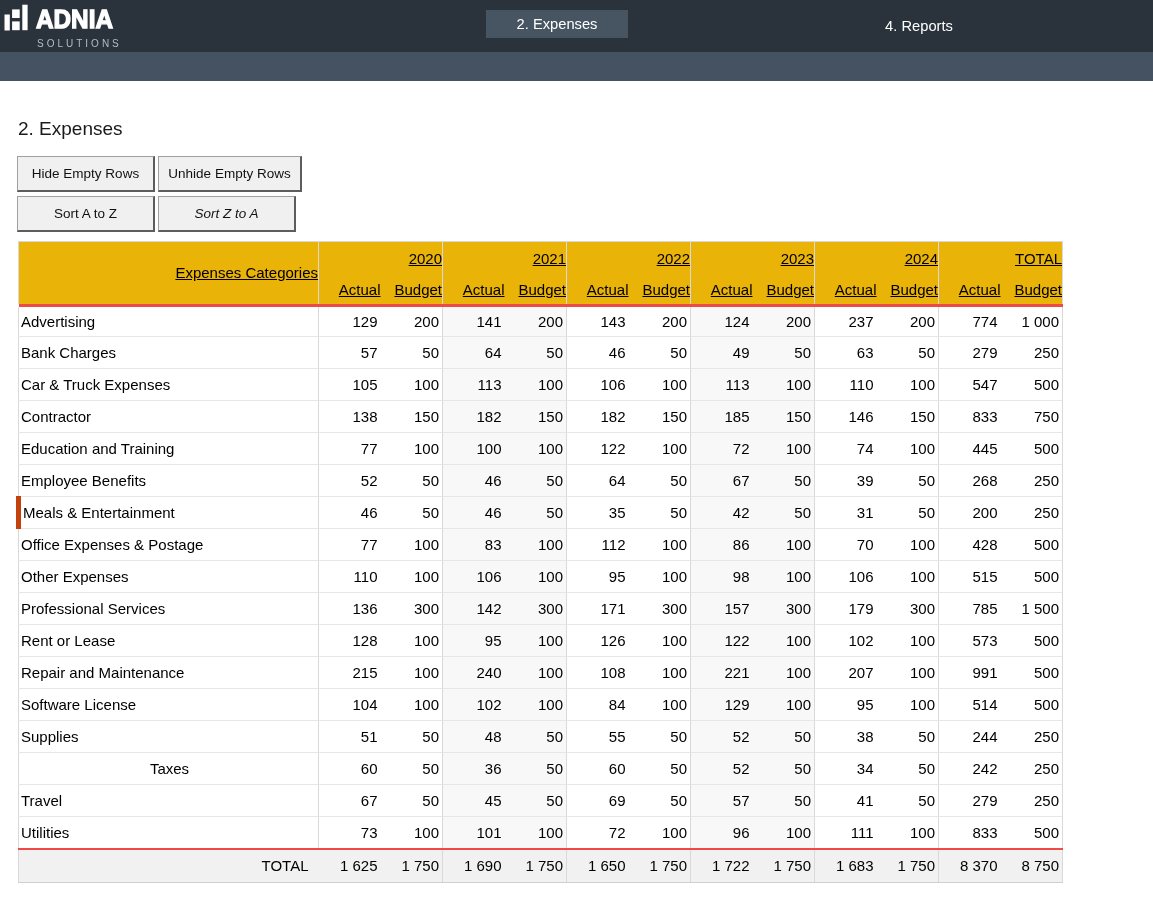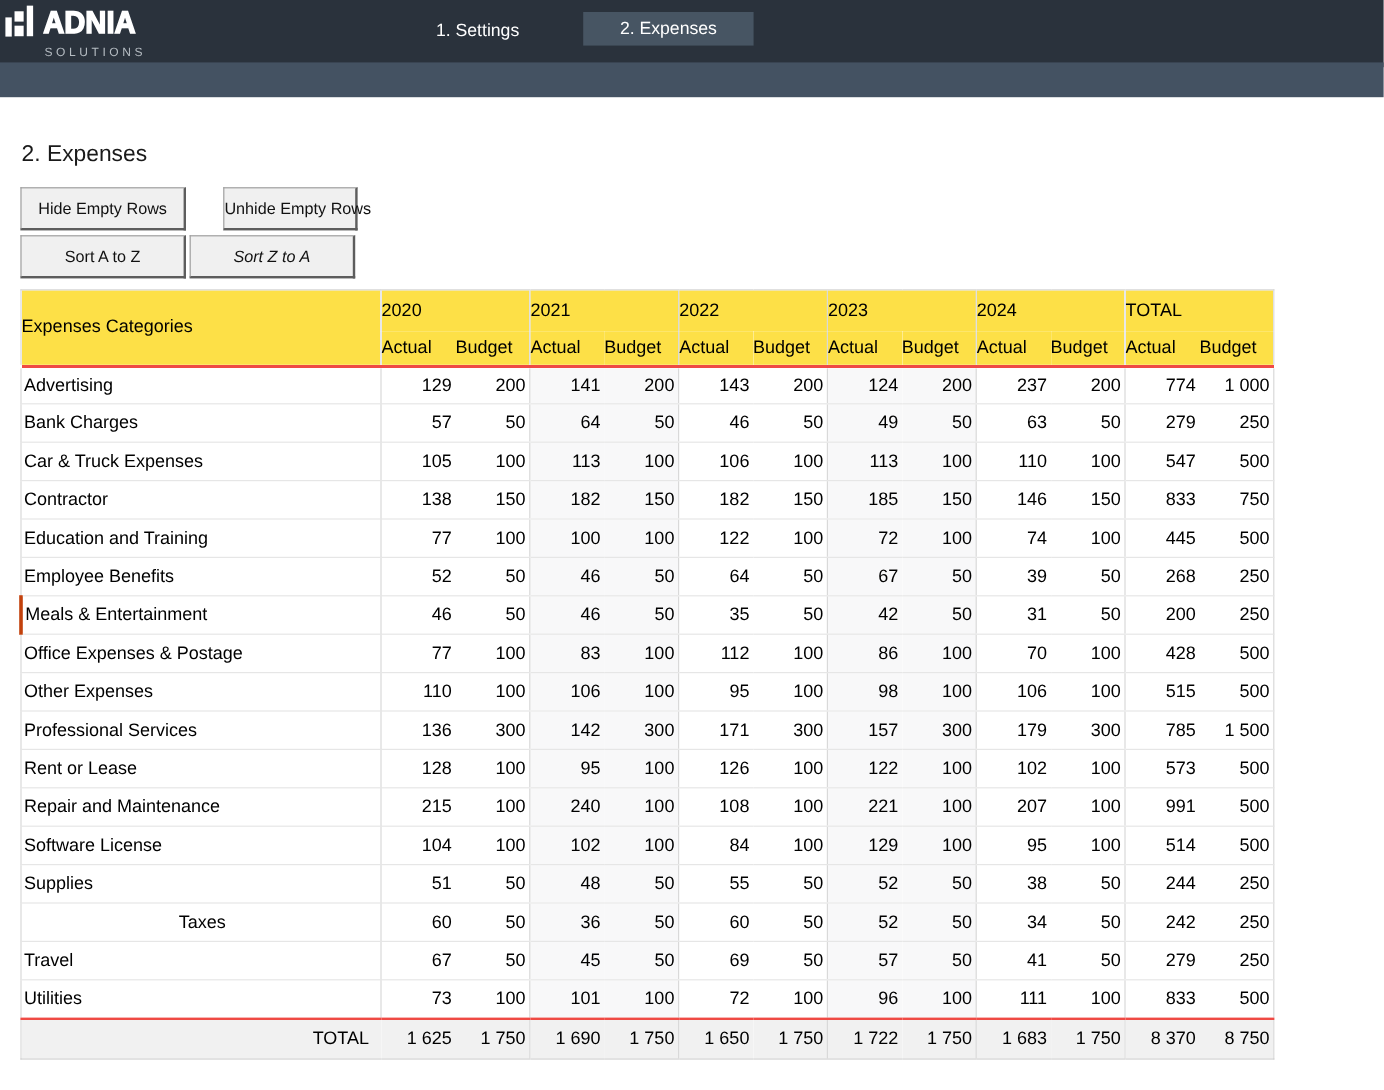--- a/index.html
+++ b/index.html
@@ -5,48 +5,48 @@
   html,body{margin:0;padding:0;}
   body{width:1153px;height:908px;background:#fff;font-family:"Liberation Sans",sans-serif;position:relative;overflow:hidden;}
   .nav{position:absolute;left:0;top:0;width:1153px;height:56px;background:#2a323c;}
   .strip{position:absolute;left:0;top:52px;width:1153px;height:29px;background:#445262;}
   .navitem{position:absolute;top:0;height:52px;line-height:52px;color:#fff;font-size:14.7px;text-align:center;}
   .tab{position:absolute;left:486px;top:10px;width:142px;height:28px;background:#475563;color:#fff;font-size:14.7px;text-align:center;line-height:28px;}
   .title{position:absolute;left:18px;top:118px;font-size:19px;color:#1a1a1a;}
   .btn{position:absolute;background:#f0f0f0;border:1px solid #a0a0a0;border-right:2px solid #5d5d5d;border-bottom:2px solid #5d5d5d;font-size:13.5px;color:#111;text-align:center;box-sizing:border-box;white-space:nowrap;}
   table{position:absolute;left:16px;top:241px;border-collapse:collapse;table-layout:fixed;width:1044px;font-size:15px;color:#000;}
   td,th{padding:0;margin:0;font-weight:normal;overflow:hidden;white-space:nowrap;}
-  .hdr{background:#fde047;text-align:left;}
+  .hdr{background:#eab308;text-align:right;text-decoration:underline;}
   th.cat{border-right:1px solid #d9d9d9;}
   .gb{border-left:1px solid #d9d9d9;}
   .num{text-align:right;padding-right:3px;}
   .catc{text-align:left;padding-left:2px;border-right:1px solid #d9d9d9;}
   tr.data{height:32px;}
   tr.data td{border-bottom:1px solid #e6e6e6;}
   .tint{background:#f8f8f9;}
   .totrow td{background:#f1f1f1;border-top:2px solid #ef4a44;border-bottom:1px solid #cfcfcf;height:32px;}
 </style>
 </head>
 <body>
 <div class="nav">
   <svg width="240" height="52" style="position:absolute;left:0;top:0">
     <rect x="4.5" y="14.5" width="5.3" height="16" fill="#fff"></rect>
     <rect x="12.1" y="9.4" width="7.6" height="8.6" fill="#fff"></rect>
     <rect x="12.1" y="21.4" width="7.6" height="8.8" fill="#fff"></rect>
     <rect x="22.3" y="4.7" width="5.3" height="25.5" fill="#fff"></rect>
     <text x="36" y="27.5" fill="#fff" stroke="#fff" stroke-width="1.3" font-size="26" font-weight="bold" font-family="Liberation Sans" textLength="77" lengthAdjust="spacingAndGlyphs">ADNIA</text>
     <text x="37" y="47" fill="#b5bcc2" font-size="10" letter-spacing="3.0" font-family="Liberation Sans">SOLUTIONS</text>
   </svg>
-  <div class="navitem" style="left:340px;width:116px;">1. Settings</div>
   <div class="tab">2. Expenses</div>
+  <div class="navitem" style="left:860px;width:118px;">4. Reports</div>
 </div>
 <div class="strip"></div>
 <div class="title">2. Expenses</div>
 <div class="btn" style="left:17px;top:156px;width:138px;height:36px;line-height:33px;">Hide Empty Rows</div>
-<div class="btn" style="left:158px;top:156px;width:112px;height:36px;line-height:33px;margin-left:28px;">Unhide Empty Rows</div>
+<div class="btn" style="left:158px;top:156px;width:144px;height:36px;line-height:33px;">Unhide Empty Rows</div>
 <div class="btn" style="left:17px;top:196px;width:138px;height:36px;line-height:33px;">Sort A to Z</div>
 <div class="btn" style="left:158px;top:196px;width:138px;height:36px;line-height:33px;font-style:italic;">Sort Z to A</div>
 <table>
 <colgroup>
       <col style="width:300px">
       <col span="12" style="width:62px">
     </colgroup>
 <thead>
 <tr class="hdr" style="height:34px;">
   <th class="cat" rowspan="2" style="border-top:1px solid #d9d9d9;border-left:1px solid #d9d9d9;">Expenses Categories</th>
@@ -160,21 +160,21 @@
         <td class="num gb">64</td>
         <td class="num">50</td>
         <td class="num tint gb">67</td>
         <td class="num tint">50</td>
         <td class="num gb">39</td>
         <td class="num">50</td>
         <td class="num gb">268</td>
         <td class="num" style="border-right:1px solid #d9d9d9;">250</td>
       </tr>
 <tr class="data">
-        <td class="catc" style="border-left:3px solid #c2410c;">Meals &amp; Entertainment</td>
+        <td class="catc" style="border-left:5px solid #c2410c;">Meals &amp; Entertainment</td>
         <td class="num">46</td>
         <td class="num">50</td>
         <td class="num tint gb">46</td>
         <td class="num tint">50</td>
         <td class="num gb">35</td>
         <td class="num">50</td>
         <td class="num tint gb">42</td>
         <td class="num tint">50</td>
         <td class="num gb">31</td>
         <td class="num">50</td>

